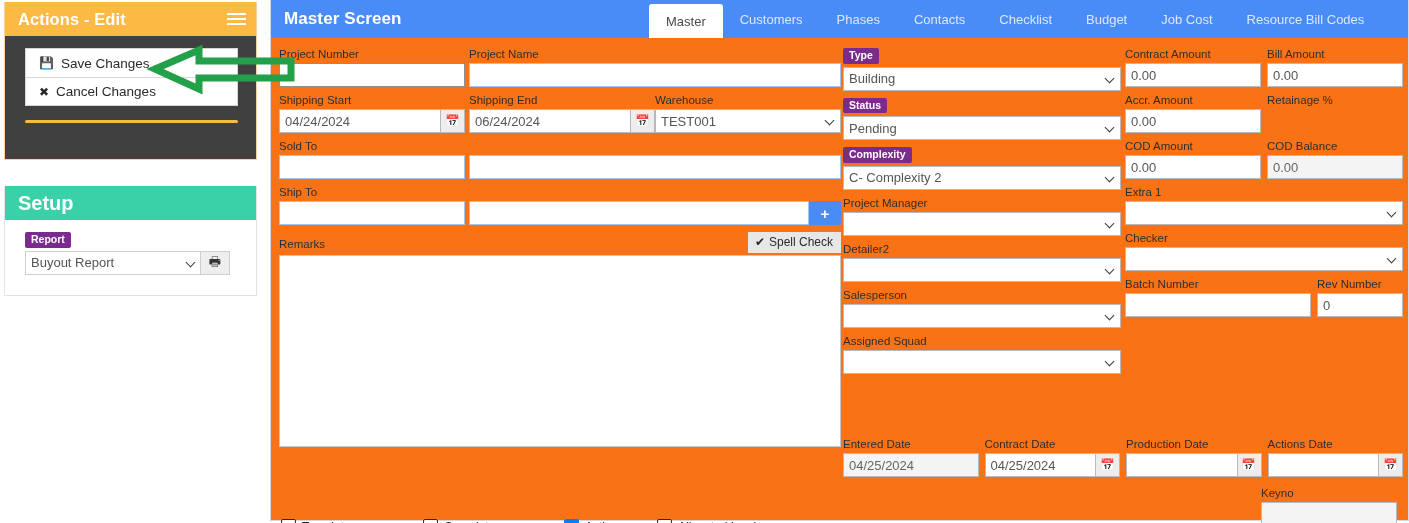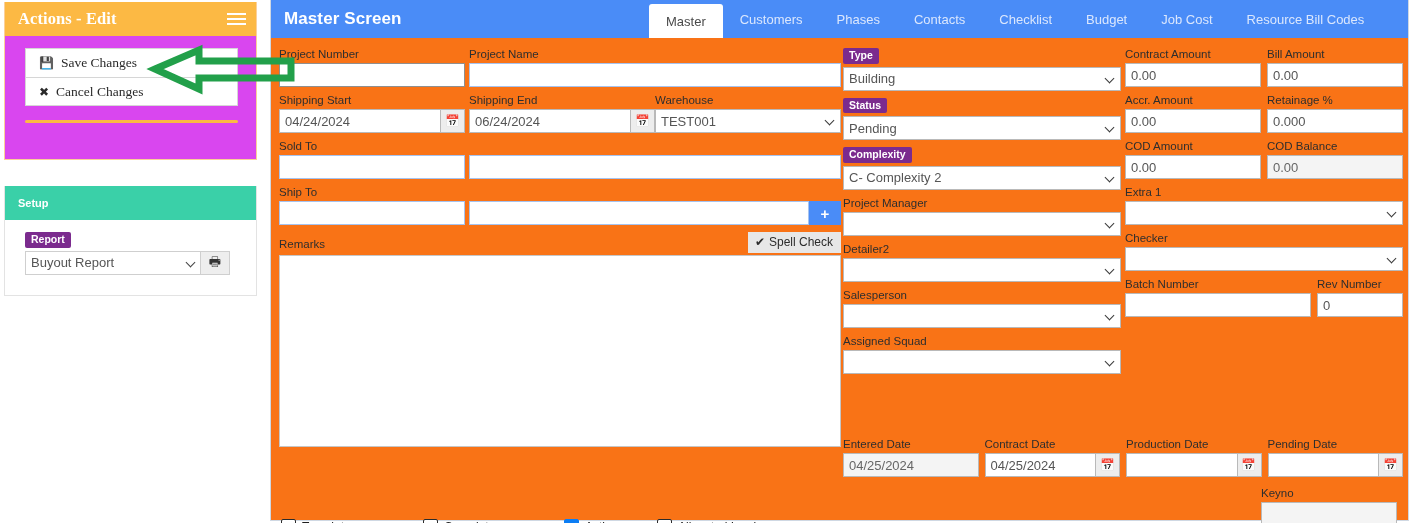--- a/index.html
+++ b/index.html
@@ -11,21 +11,21 @@
     font-size: 12px;
     color: #222;
     overflow: hidden;
   }
   #root { position: relative; width: 1409px; height: 523px; }
 
   
   .left-col { position: absolute; left: 0; top: 0; width: 262px; height: 523px; background:#fff; }
   .panel-actions {
     position:absolute; left:4px; top:2px; width:253px; height:158px;
-    border:1px solid #fbd09a; border-top:none; background:#d946ef;font-family:Liberation Serif, serif;
+    border:1px solid #fbd09a; border-top:none; background:#404040;
   }
   .panel-actions-hd {
     height:34px; background:#fcb944; color:#fff;
     display:flex; align-items:center; justify-content:space-between;
     padding:0 10px 0 13px; font-size:16.5px; font-weight:bold;
     letter-spacing:.1px;
   }
   .hamburger { display:flex; flex-direction:column; gap:3px; cursor:pointer; padding:2px 0;}
   .hamburger i { display:block; width:19px; height:2px; background:#fff; }
 
@@ -44,21 +44,21 @@
     margin:14px 18px 0 20px; height:3px; background:#fcb944; border-radius:2px;
   }
 
   .panel-setup {
     position:absolute; left:4px; top:186px; width:253px; height:110px;
     border:1px solid #e3e3e3; border-top:none; background:#fff;
   }
   .panel-setup-hd {
     height:34px; background:#3ad0a8; color:#fff;
     display:flex; align-items:center; padding:0 13px;
-    font-size:11px; font-weight:bold;
+    font-size:20px; font-weight:bold;
   }
   .setup-body { padding:12px 20px 0 20px; }
   .badge {
     display:inline-block; background:#7b2b8e; color:#fff;
     font-size:10.5px; font-weight:bold; padding:2px 6px 3px 6px;
     line-height:1; border-radius:2px; margin-bottom:3px;
   }
   .report-row { display:flex; }
   .report-select {
     width:176px; height:24px; border:1px solid #cfcfcf; background:#fff;
@@ -430,21 +430,20 @@
           </div>
         </div>
 
         <div class="mrow pair">
           <div>
             <div class="fld-label">Accr. Amount</div>
             <input class="inp num" value="0.00" style="">
           </div>
           <div>
             <div class="fld-label">Retainage %</div>
-            <input class="inp num" value="0.000" style="">
           </div>
         </div>
 
         <div class="mrow pair">
           <div>
             <div class="fld-label">COD Amount</div>
             <input class="inp num" value="0.00" style="">
           </div>
           <div>
             <div class="fld-label">COD Balance</div>
@@ -493,21 +492,21 @@
             </div>
           </div>
           <div class="d-prod">
             <div class="fld-label">Production Date</div>
             <div class="date-group">
               <input class="inp" value="" style="">
               <span class="cal-btn">📅</span>
             </div>
           </div>
           <div class="d-complete">
-            <div class="fld-label">Pending Date</div>
+            <div class="fld-label">Actions Date</div>
             <div class="date-group">
               <input class="inp" value="" style="">
               <span class="cal-btn">📅</span>
             </div>
           </div>
         </div>
         <div class="keyno-block">
           <div class="fld-label">Keyno</div>
           <input class="inp ro" readonly="" value="" style="">
         </div>

